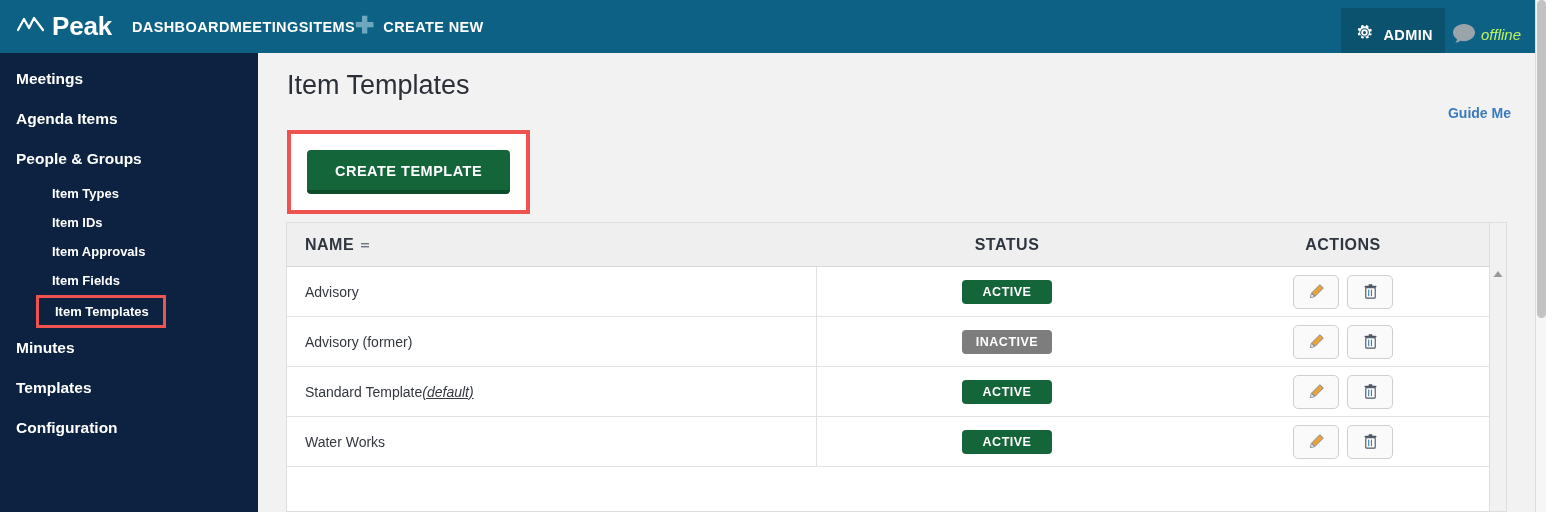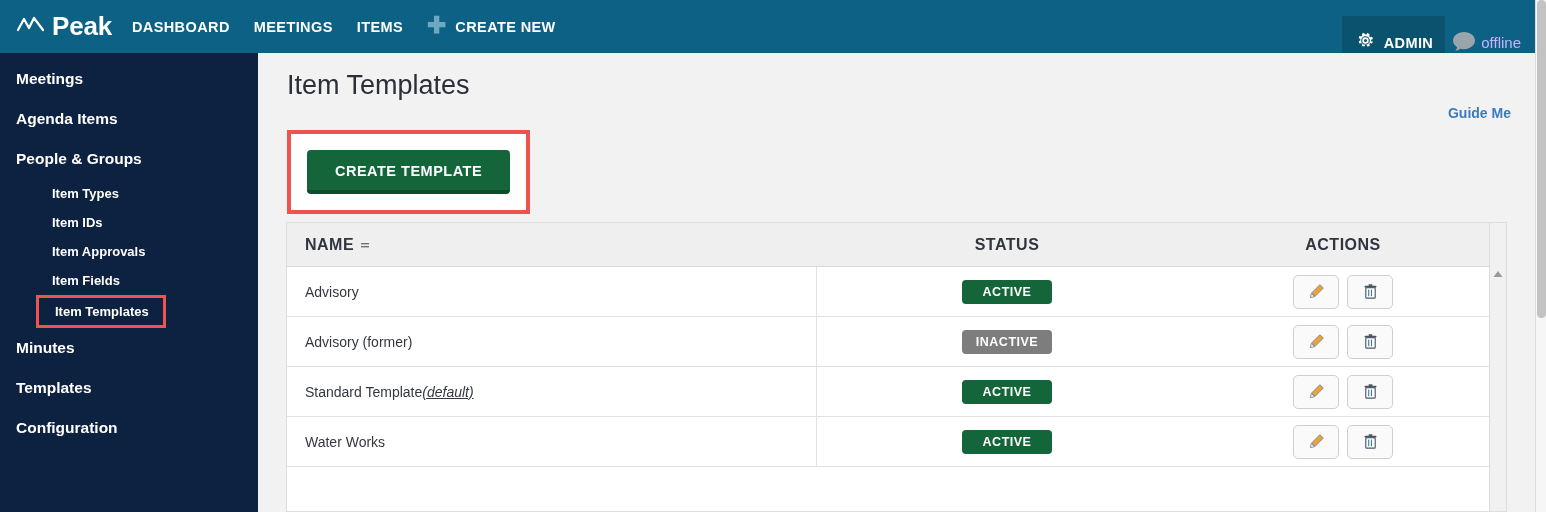--- a/index.html
+++ b/index.html
@@ -37,21 +37,20 @@
   .logo-mark { display: block; margin-right: 6px; }
   .logo-text {
     color: #ffffff;
     font-size: 26px;
     font-weight: bold;
     letter-spacing: -0.2px;
   }
   .nav-links {
     display: flex;
     align-items: center;
-    gap: 24px;
   }
   .nav-link {
     color: #ffffff;
     font-size: 14.5px;
     font-weight: bold;
     letter-spacing: 0.4px;
     cursor: pointer;
     white-space: nowrap;
   }
   .create-new {
@@ -64,21 +63,21 @@
     color: #6ea8bf;
     font-size: 23px;
     font-weight: bold;
     line-height: 1;
     position: relative;
     top: -1px;
   }
 
   .header-right {
     position: absolute;
-    top: 16px;
+    top: 8px;
     right: 0;
     height: 53px;
     display: flex;
     align-items: center;
   }
   .admin-block {
     background: #0b526f;
     height: 53px;
     display: flex;
     align-items: center;
@@ -94,22 +93,23 @@
   }
   .status-block {
     height: 53px;
     display: flex;
     align-items: center;
     padding: 0 14px 0 6px;
     gap: 4px;
     cursor: pointer;
   }
   .status-label {
-    color: #c4b5fd;
+    color: #bef264;
     font-size: 15px;
+    font-style: italic;
   }
 
   
   .sidebar {
     position: absolute;
     top: 53px; left: 0;
     width: 258px;
     height: 459px;
     background: #0d2240;
     padding-top: 6px;

